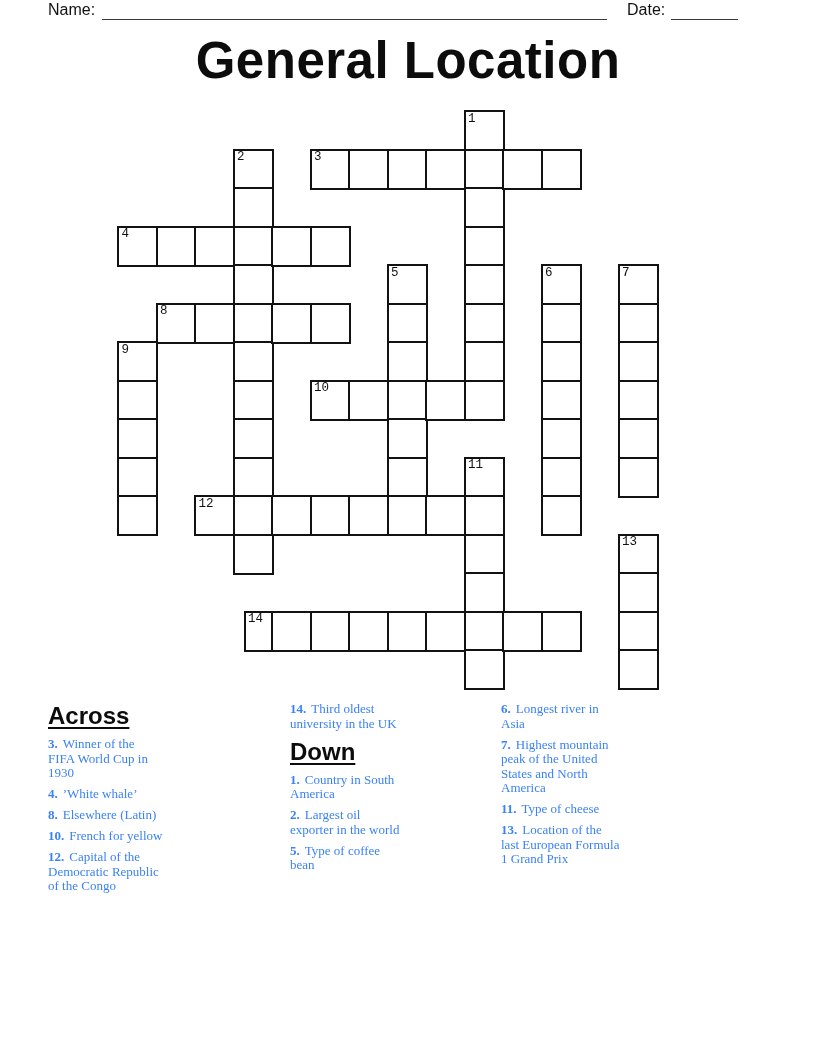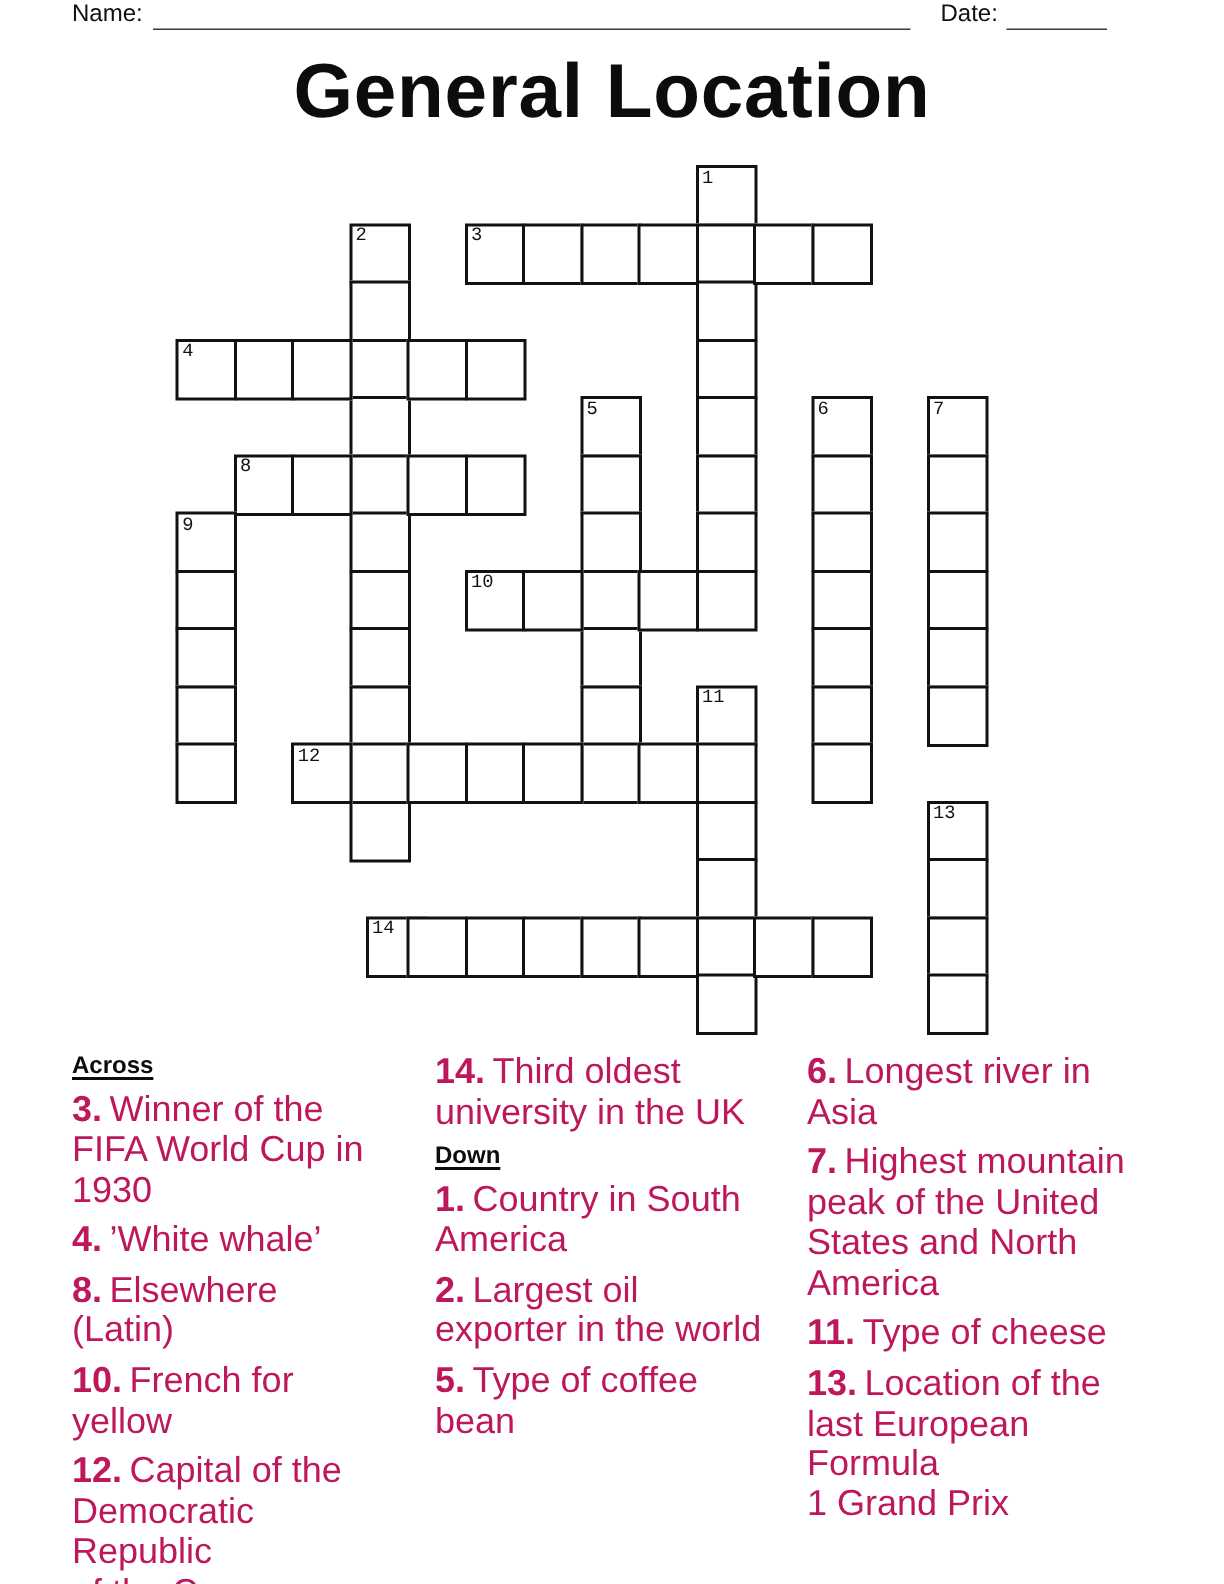--- a/index.html
+++ b/index.html
@@ -55,36 +55,37 @@
     font-family: "Liberation Mono", monospace;
     font-size: 12.5px;
     line-height: 1.1;
     color: #111;
   }
 
   
   .clue-col { position: absolute; top: 702px; }
   #clue-col-1 { left: 48px;  width: 208px; }
   #clue-col-2 { left: 290px; width: 218px; }
-  #clue-col-3 { left: 538px; width: 240px; }
+  #clue-col-3 { left: 501px; width: 240px; }
 
   .clue-heading {
-    font-size: 16px;
+    font-size: 24px;
     font-weight: 700;
     margin: 0 0 7px 0;
     text-decoration: underline;
     text-decoration-thickness: 2px;
     text-underline-offset: 3px;
     color: #0c0c0c;
   }
   p.clue {
     margin: 0 0 6.5px 0;
-    font-size: 24px;
+    font-size: 13px;
     line-height: 1.12;
-    color: #be185d;
+    color: #3b82f6;
+    font-family: Liberation Serif, serif;
   }
   p.clue .n { font-weight: 700; margin-right: 5px; }
   p.clue .t { white-space: pre-line; }
 </style>
 </head>
 <body>
 
 <span class="hdr-label" style="left:48px">Name:</span>
 <span class="hdr-line" style="left:102px; width:505px"></span>
 <span class="hdr-label" style="left:627px">Date:</span>

